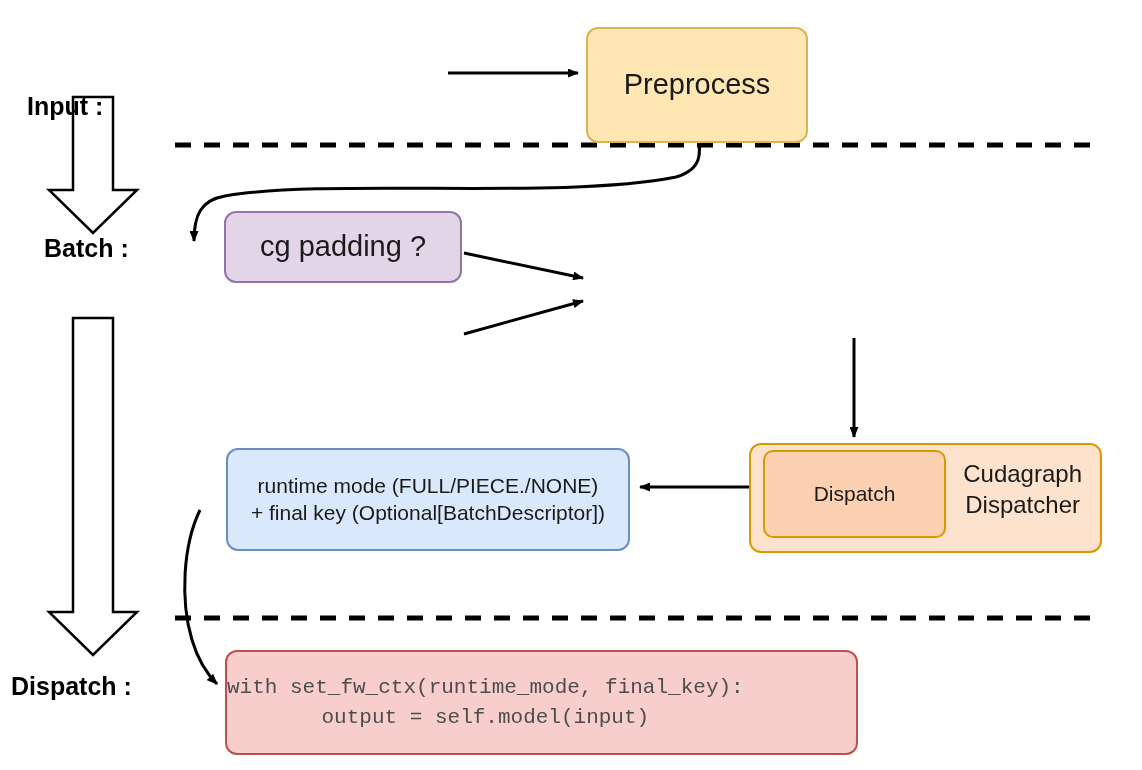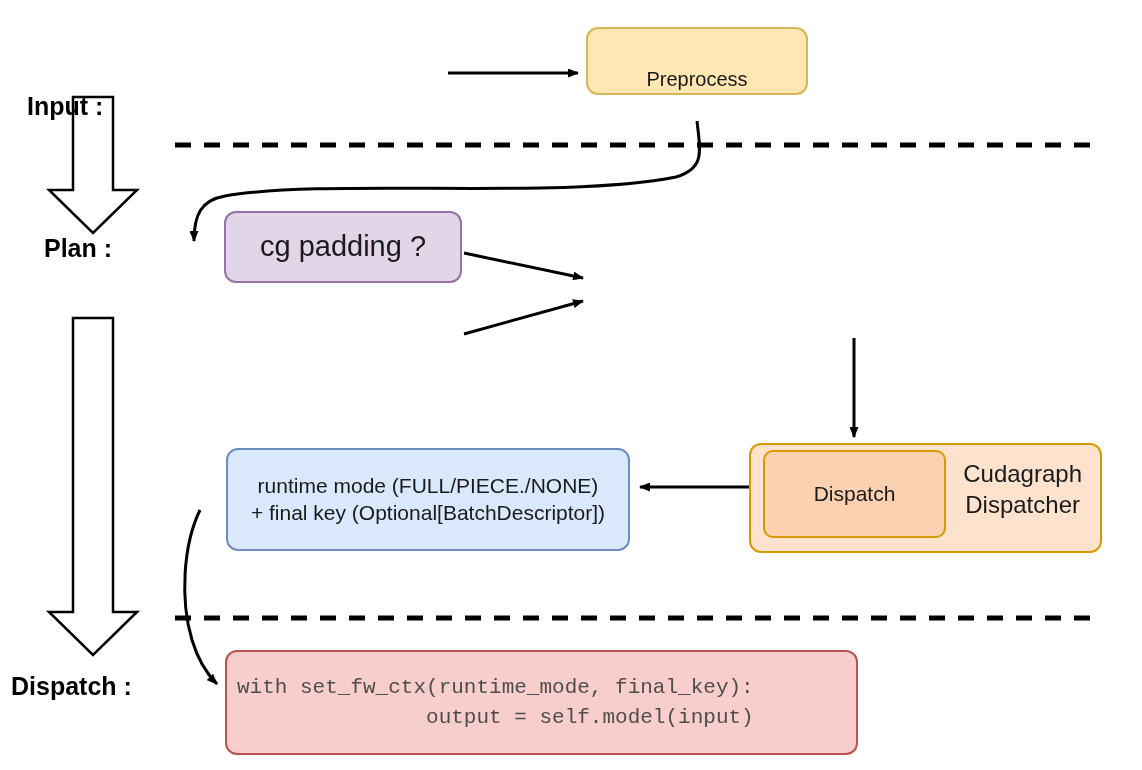--- a/index.html
+++ b/index.html
@@ -47,24 +47,23 @@
     line-height: 1.28;
   }
   .node .nlabel { display: block; white-space: pre-line; }
 
   .n-input-batch {
     left: 224px; top: 27px; width: 222px; height: 92px;
     background: #f8cecc; border-color: #b85450;
     font-size: 23px;
   }
   .n-preprocess {
-    left: 586px; top: 27px; width: 222px; height: 68px;
+    left: 586px; top: 27px; width: 222px; height: 116px;
     background: #ffe6b3; border-color: #d6b656;
-    font-size: 20px;
-    align-items: flex-end;
+    font-size: 29px;
   }
   .n-cg-padding {
     left: 224px; top: 211px; width: 238px; height: 72px;
     background: #e1d5e7; border-color: #9673a6;
     font-size: 29px;
   }
   .n-uniform-decode {
     left: 224px; top: 295px; width: 238px; height: 72px;
     background: #e1d5e7; border-color: #9673a6;
     font-size: 23px;
@@ -93,22 +92,21 @@
     left: 226px; top: 448px; width: 404px; height: 103px;
     background: #dae8fc; border-color: #6c8ebf;
     font-size: 21px;
   }
   .n-code {
     left: 225px; top: 650px; width: 633px; height: 105px;
     background: #f8cecc; border-color: #b85450;
     font-family: "Liberation Mono", "DejaVu Sans Mono", monospace;
     font-size: 21px;
     justify-content: flex-start;
-    padding-left: 10px;
-    text-align: right;
+    text-align: center;
     color: #4d4d4d;
     line-height: 1.42;
   }
 </style>
 </head>
 <body>
 
 <div id="stage">
 
   <svg id="edges" viewBox="0 0 1142 770">
@@ -135,21 +133,21 @@
     <line x1="464" y1="334" x2="583" y2="301" stroke="#000" stroke-width="3" marker-end="url(#ah)"></line>
 
     <line x1="854" y1="338" x2="854" y2="437" stroke="#000" stroke-width="3" marker-end="url(#ah)"></line>
 
     <line x1="761" y1="487" x2="640" y2="487" stroke="#000" stroke-width="3" marker-end="url(#ah)"></line>
 
     <path d="M200,510 C183,545 180,600 192,640 C198,660 207,674 217,684" fill="none" stroke="#000" stroke-width="3" marker-end="url(#ah)"></path>
   </svg>
 
   <div class="stage-label" style="left:27px; top:44px;margin-top:48px;">Input :</div>
-  <div class="stage-label" style="left:44px; top:234px;">Plan :</div>
+  <div class="stage-label" style="left:44px; top:234px;">Batch :</div>
   <div class="stage-label" style="left:11px; top:672px;">Dispatch :</div>
 
 
   <div class="node n-preprocess">
     <span class="nlabel">Preprocess</span>
   </div>
 
   <div class="node n-cg-padding">
     <span class="nlabel">cg padding ?</span>
   </div>

